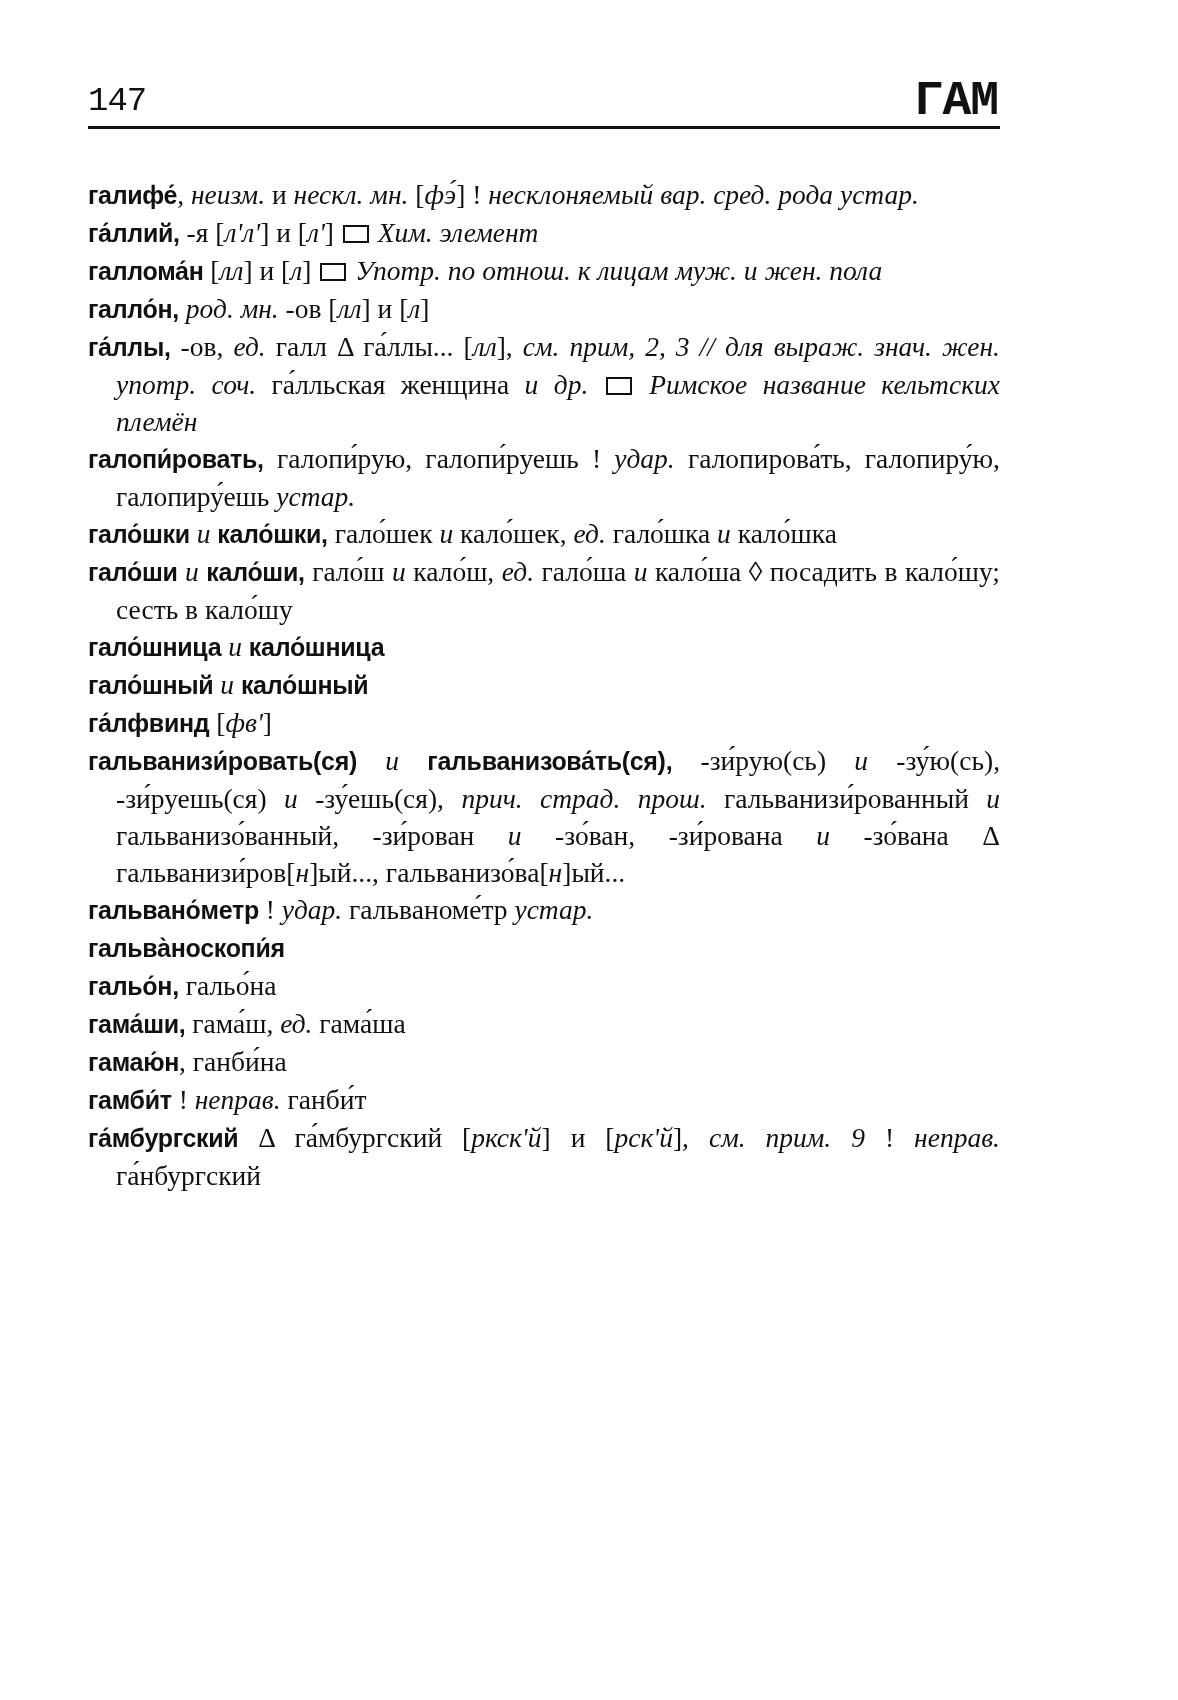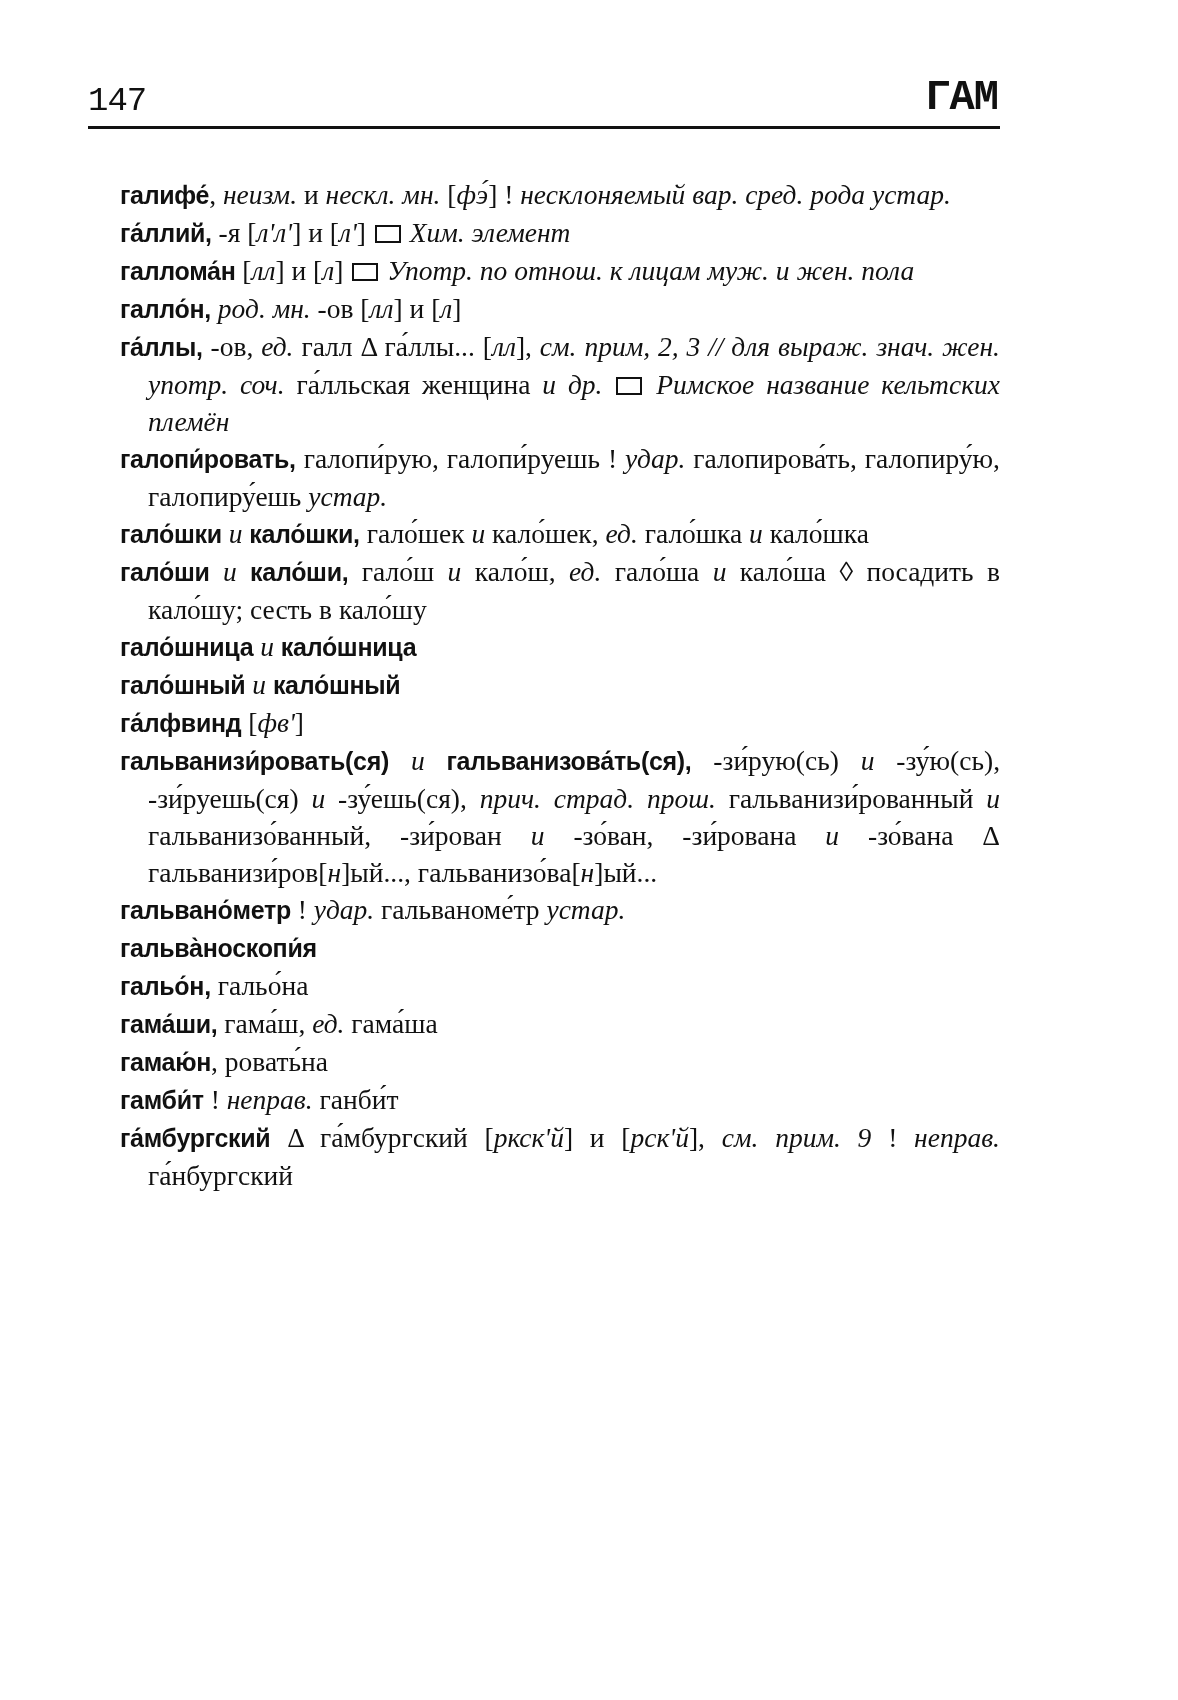--- a/index.html
+++ b/index.html
@@ -1,23 +1,23 @@
 <!DOCTYPE html>
 <html><head>
 <meta charset="utf-8">
 <style>
   html, body { margin: 0; padding: 0; background: #ffffff; }
   body { width: 1178px; height: 1700px; position: relative; overflow: hidden;
          font-family: "Liberation Serif", "DejaVu Serif", serif; color: #111; }
   .header { position: absolute; left: 88px; top: 72px; width: 910px; height: 56px; font-family: Liberation Mono, monospace; }
   .page-num { position: absolute; left: 0; top: 10px; font-size: 34px; letter-spacing: -1px; }
-  .running-head { position: absolute; right: 0; top: 2px; font-size: 42px; font-weight: bold; letter-spacing: -1px; }
+  .running-head { position: absolute; right: 0; top: 2px; font-size: 48px; font-weight: bold; letter-spacing: -1px; }
   .rule { position: absolute; left: 88px; top: 126px; width: 912px; height: 3px; background: #111; }
   .entries { position: absolute; left: 88px; top: 176px; width: 912px; }
-  .entry { font-size: 27.5px; line-height: 37px; padding-left: 28px; text-indent: -28px; text-align: justify; margin-left: 32px; }
+  .entry { font-size: 27.5px; line-height: 37px; padding-left: 28px; text-indent: -28px; text-align: justify; }
   .hw { font-weight: bold; font-family: "Liberation Sans", "DejaVu Sans", sans-serif; font-size: 25px; letter-spacing: -0.3px; }
   .it { font-style: italic; }
   .box { display: inline-block; width: 26px; height: 18px; border: 2px solid #111; vertical-align: -1px; box-sizing: border-box; margin: 0 2px; }
 </style>
 </head>
 <body>
 
 <div class="header">
   <span class="page-num">147</span>
   <span class="running-head">ГАМ</span>
@@ -34,16 +34,16 @@
     <div class="entry"><span class="hw">гало́шки</span><span class="it"> и </span><span class="hw">кало́шки,</span><span> гало́шек </span><span class="it">и</span><span> кало́шек, </span><span class="it">ед.</span><span> гало́шка </span><span class="it">и</span><span> кало́шка</span></div>
     <div class="entry"><span class="hw">гало́ши</span><span class="it"> и </span><span class="hw">кало́ши,</span><span> гало́ш </span><span class="it">и</span><span> кало́ш, </span><span class="it">ед.</span><span> гало́ша </span><span class="it">и</span><span> кало́ша ◊ посадить в кало́шу; сесть в кало́шу</span></div>
     <div class="entry"><span class="hw">гало́шница</span><span class="it"> и </span><span class="hw">кало́шница</span></div>
     <div class="entry"><span class="hw">гало́шный</span><span class="it"> и </span><span class="hw">кало́шный</span></div>
     <div class="entry"><span class="hw">га́лфвинд</span><span> [</span><span class="it">фв'</span><span>]</span></div>
     <div class="entry"><span class="hw">гальванизи́ровать(ся)</span><span class="it"> и </span><span class="hw">гальванизова́ть(ся),</span><span> -зи́рую(сь) </span><span class="it">и</span><span> -зу́ю(сь), -зи́руешь(ся) </span><span class="it">и</span><span> -зу́ешь(ся), </span><span class="it">прич. страд. прош.</span><span> гальванизи́рованный </span><span class="it">и</span><span> гальванизо́ванный, -зи́рован </span><span class="it">и</span><span> -зо́ван, -зи́рована </span><span class="it">и</span><span> -зо́вана Δ гальванизи́ров[</span><span class="it">н</span><span>]ый..., гальванизо́ва[</span><span class="it">н</span><span>]ый...</span></div>
     <div class="entry"><span class="hw">гальвано́метр</span><span> ! </span><span class="it">удар.</span><span> гальваноме́тр </span><span class="it">устар.</span></div>
     <div class="entry"><span class="hw">гальва̀носкопи́я</span></div>
     <div class="entry"><span class="hw">гальо́н,</span><span> гальо́на</span></div>
     <div class="entry"><span class="hw">гама́ши,</span><span> гама́ш, </span><span class="it">ед.</span><span> гама́ша</span></div>
-    <div class="entry"><span class="hw">гамаю́н</span><span>, ровать́на</span></div>
+    <div class="entry"><span class="hw">гамаю́н</span><span>, ганби́на</span></div>
     <div class="entry"><span class="hw">гамби́т</span><span> ! </span><span class="it">неправ.</span><span> ганби́т</span></div>
     <div class="entry"><span class="hw">га́мбургский</span><span> Δ га́мбургский [</span><span class="it">ркск'й</span><span>] и [</span><span class="it">рск'й</span><span>], </span><span class="it">см. прим. 9</span><span> ! </span><span class="it">неправ.</span><span> га́нбургский</span></div>
   </div>
 
 </body></html>

